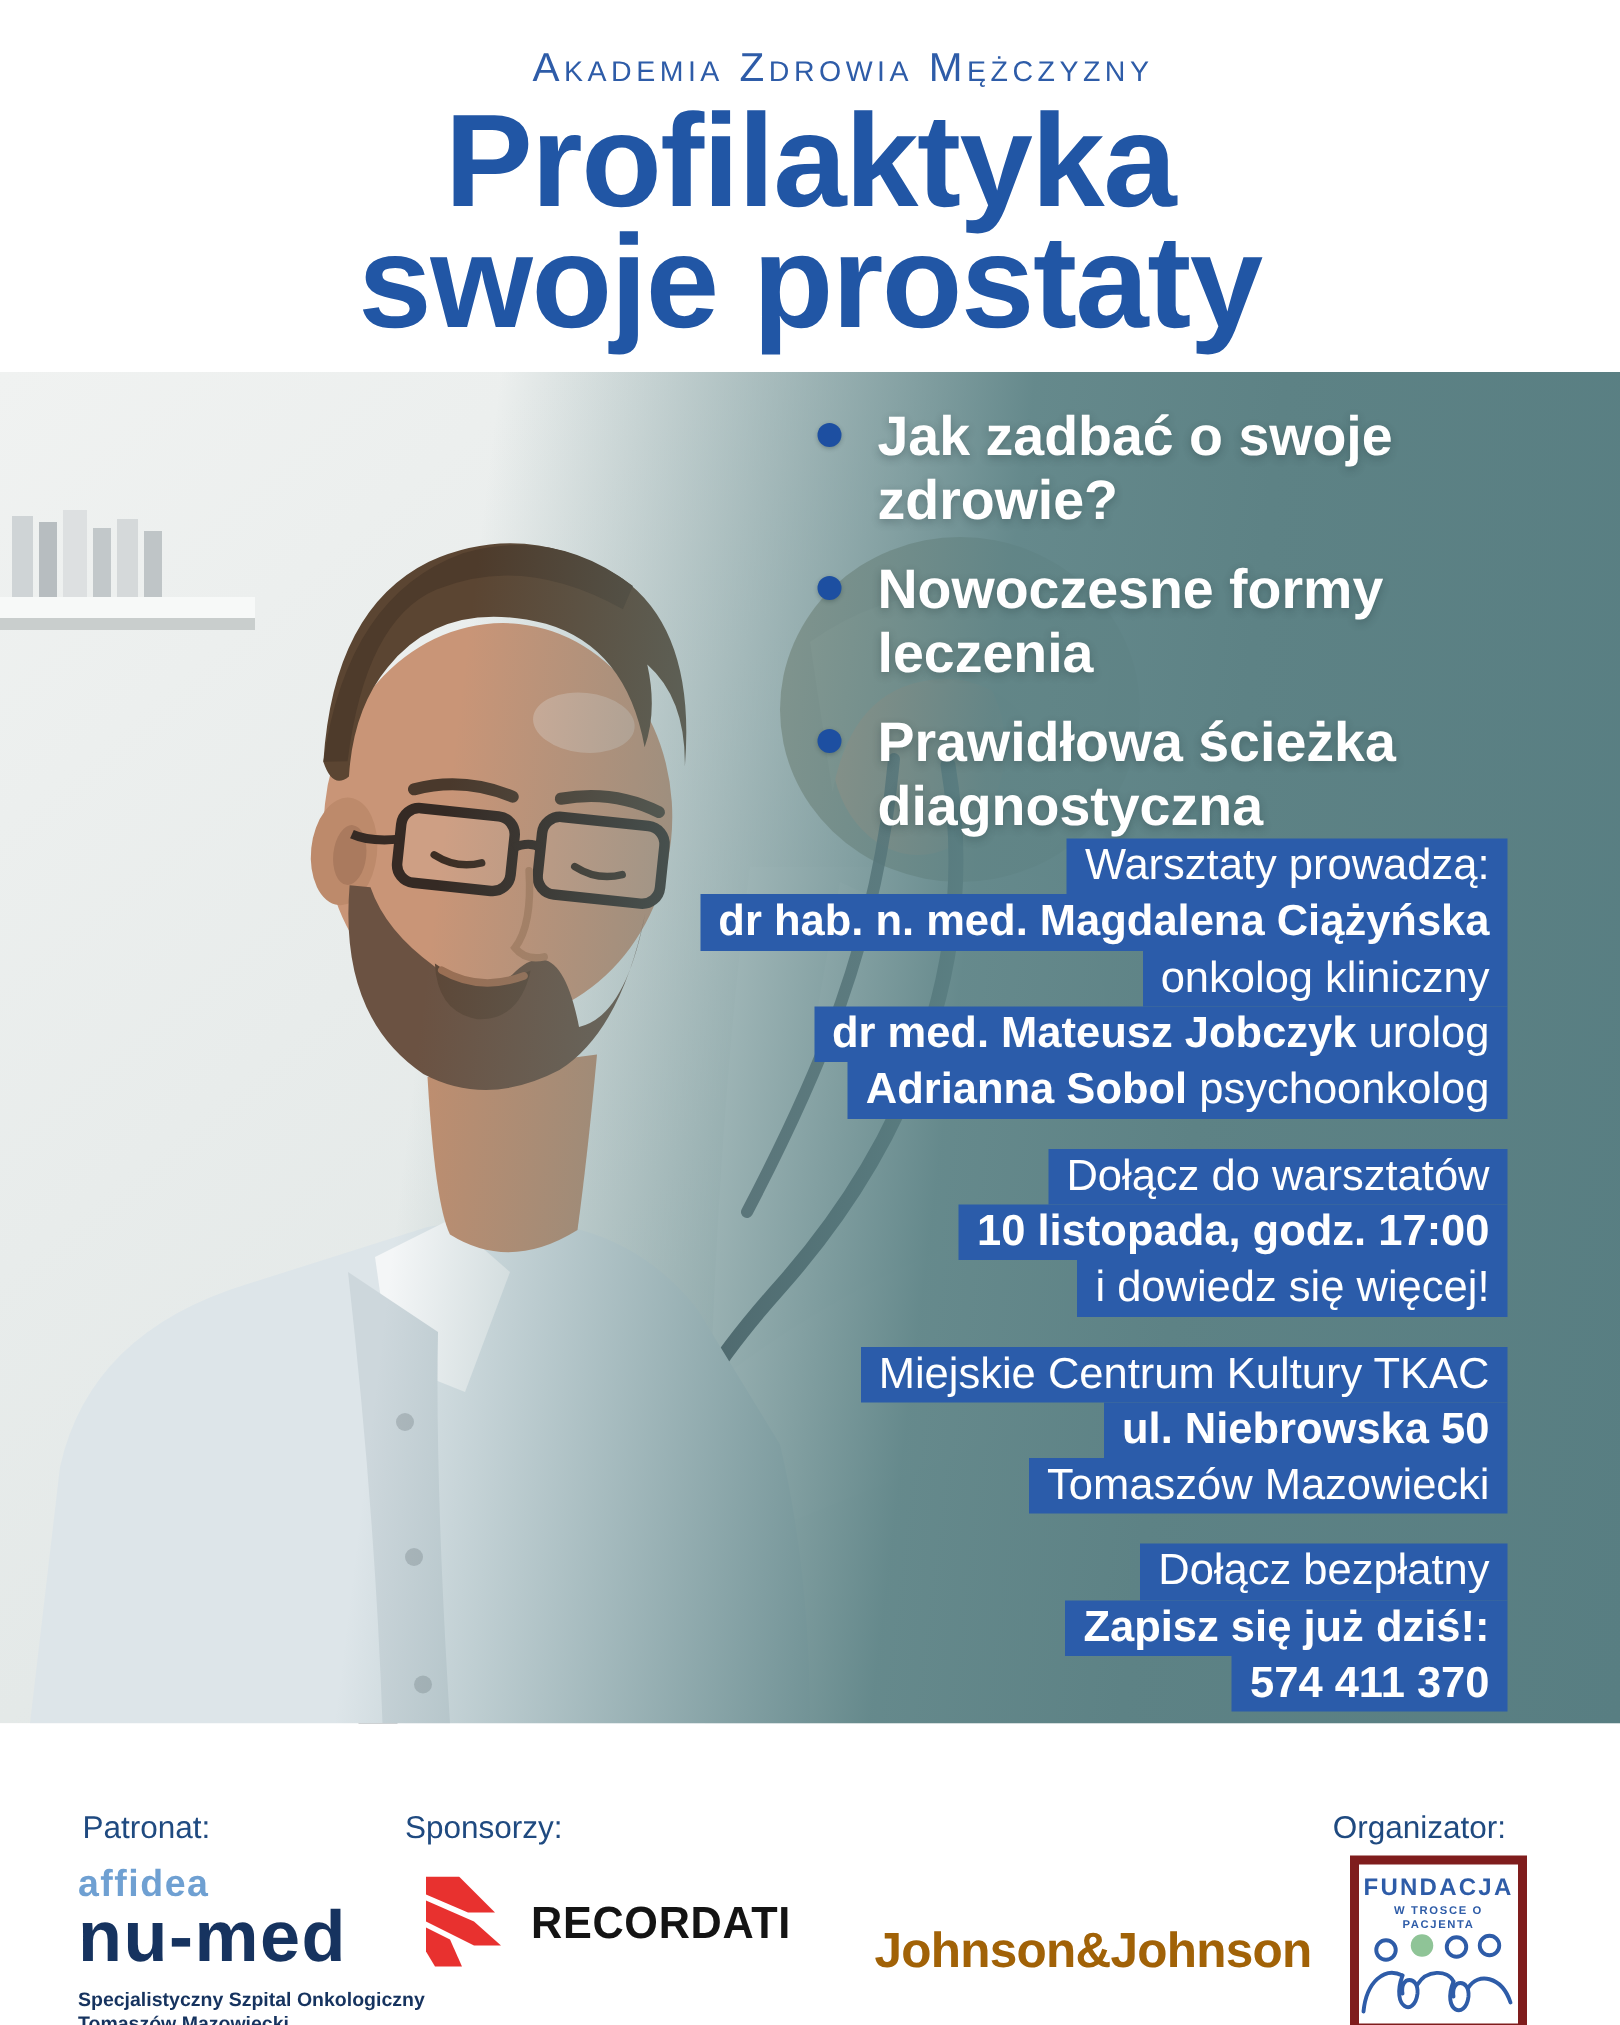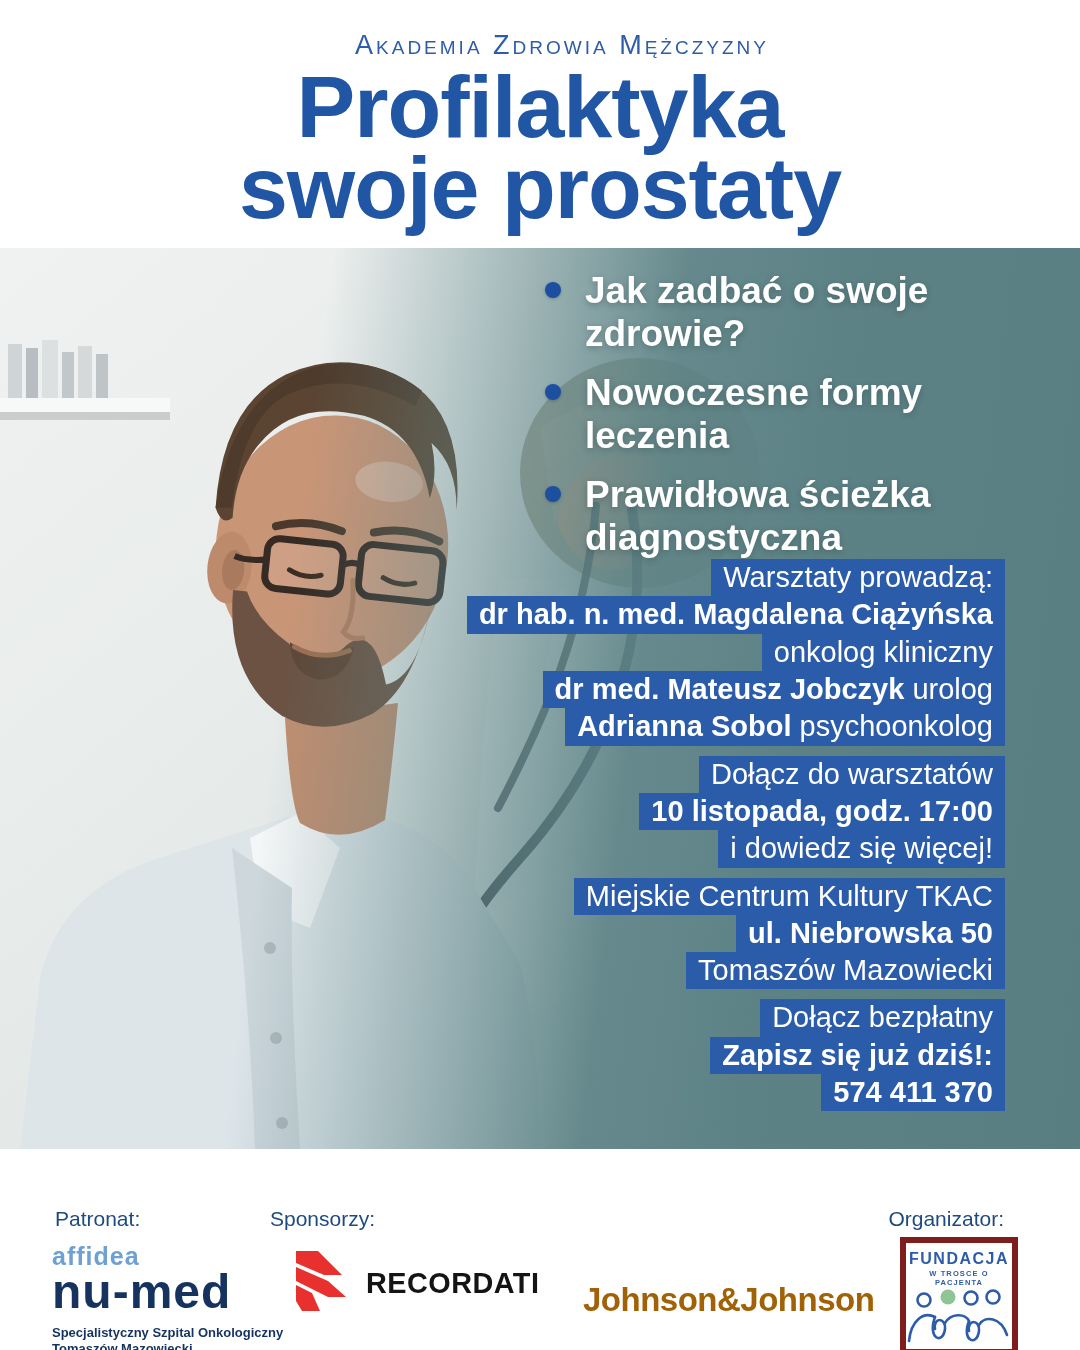--- a/index.html
+++ b/index.html
@@ -31,36 +31,36 @@
   .photo-content{position:absolute;left:0;top:0;width:1080px;height:901px;z-index:3;}
   
   .bullets{position:absolute;left:545px;top:22px;width:432px;}
   .bullet-item{display:flex;margin-bottom:16px;color:#ffffff;
     font-size:37px;font-weight:700;line-height:1.16;
     text-shadow:0 2px 6px rgba(25,45,50,0.30);}
   .bullet-dot{flex:0 0 16px;width:16px;height:16px;border-radius:50%;
     background:#1d4fa1;margin:12px 24px 0 0;box-shadow:0 1px 3px rgba(25,45,50,0.3);}
   
   .box-stack{position:absolute;top:311px;right:75px;display:flex;flex-direction:column;
-    align-items:flex-end;gap:10px;}
+    align-items:flex-end;gap:20px;}
   .box{display:flex;flex-direction:column;align-items:flex-end;}
   .box-line{background:#2b5caa;color:#ffffff;font-size:29px;font-weight:400;
     line-height:1.08;padding:3px 12px;white-space:nowrap;}
   .box-line .b{font-weight:700;}
   
   .footer{position:absolute;left:0;top:1163px;width:1080px;height:187px;background:#ffffff;margin-top:26px;}
   .footer-label{position:absolute;top:18px;font-size:21px;font-weight:500;color:#1f4a80;}
   .label-patronat{left:55px;}
   .label-sponsors{left:270px;}
   .label-organizer{right:76px;}
   .numed{position:absolute;left:52px;top:55px;}
   .numed-top{font-size:25px;font-weight:600;color:#6fa0d2;letter-spacing:1px;line-height:1;}
   .numed-name{font-size:48px;font-weight:800;color:#16335f;letter-spacing:1px;line-height:0.95;}
   .numed-sub{margin-top:10px;font-size:13px;font-weight:700;color:#16335f;line-height:1.3;}
-  .recordati{position:absolute;left:288px;top:62px;display:flex;align-items:center;}
+  .recordati{position:absolute;left:276px;top:62px;display:flex;align-items:center;}
   .recordati-text{font-size:30px;font-weight:600;color:#141414;letter-spacing:0.5px;
     transform:scaleX(0.96);transform-origin:left;}
   .jnj{position:absolute;left:583px;top:92px;font-size:33px;font-weight:700;color:#a16207;letter-spacing:-0.5px;}
   .fundacja{position:absolute;right:62px;top:48px;width:118px;height:118px;
     border:6px solid #7f1d1d;box-sizing:border-box;text-align:center;background:#ffffff;}
   .fundacja-name{margin-top:8px;font-size:16px;font-weight:700;color:#2e5ca8;letter-spacing:1.5px;line-height:1;}
   .fundacja-sub{font-size:7.5px;font-weight:700;color:#2e5ca8;letter-spacing:1.1px;margin-top:2px;}
 </style>
 </head>
 <body>

